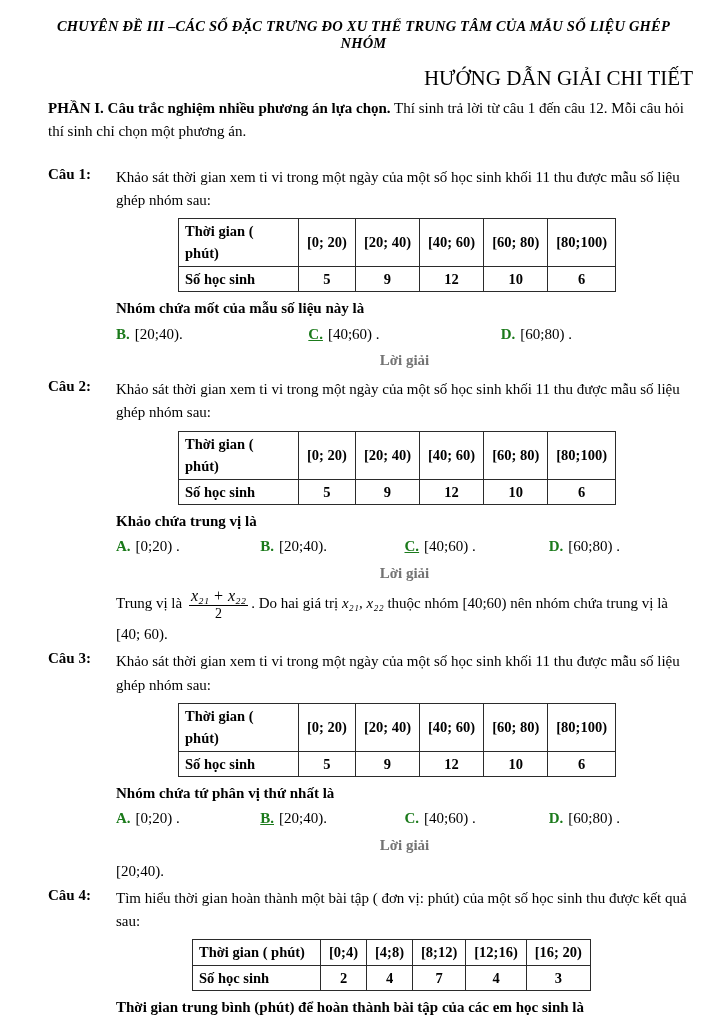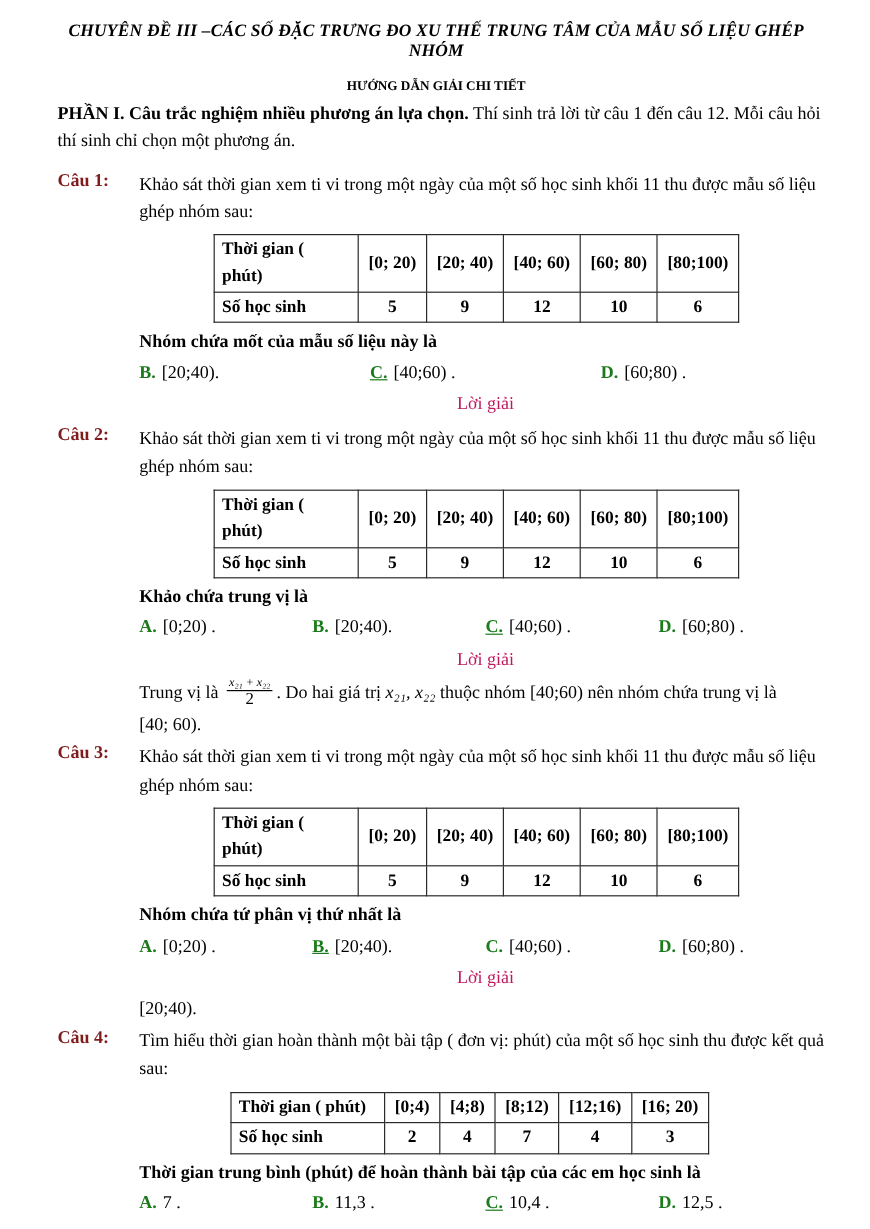--- a/index.html
+++ b/index.html
@@ -6,55 +6,55 @@
   html,body { background:#ffffff; }
   body {
     width:725px; height:1024px;
     font-family:"Liberation Serif", serif;
     font-size:15px; color:#000;
     overflow:hidden;
   }
   .doc {
     width:725px; height:1024px;
     padding:18px 32px 22px 34px;
-    display:flex; flex-direction:column;
+    display:flex; flex-direction:column;align-items:flex-end;
   }
   .doc-header {
     text-align:center; font-weight:bold; font-style:italic;
     font-size:14.5px; letter-spacing:.2px; margin-bottom:14px;
   }
-  .doc-title { text-align:center; font-weight:bold; font-size:11px; margin-bottom:6px; }
-  .part-line { margin:0 0 8px 14px; line-height:1.55; }
+  .doc-title { text-align:center; font-weight:normal; font-size:21px; margin-bottom:6px; }
+  .part-line { margin:0 0 18px 14px; line-height:1.55; }
   .part-line .lead { font-weight:bold; }
   .q-block { display:grid; grid-template-columns:66px 1fr; column-gap:2px; margin-left:14px; margin-top:4px; }
-  .q-label { color:#7f1d1d; font-weight:bold; white-space:nowrap; }
+  .q-label { color:#000000; font-weight:bold; white-space:nowrap; }
   .q-body { line-height:1.55; }
   .q-intro { line-height:1.55; }
   table.freq {
     border-collapse:collapse; margin:6px 0 5px 62px;
     font-size:14.5px;
   }
   table.freq td {
     border:1.6px solid #2b2b2b; padding:1px 8px; text-align:center;
     height:24px;
     font-weight:bold;
   }
   table.freq td.rowhead { text-align:left; width:120px; padding-left:6px; }
   table.freq.small { margin-left:76px; }
   table.freq.small td.rowhead { width:128px; }
   .q-question { line-height:1.55;font-weight:bold; }
   .opts { display:flex; margin:2px 0 1px 0; }
   .opt { flex:1 1 0; white-space:nowrap; }
   .ans { color:#1b7a1b; font-weight:bold; margin-right:5px; }
   .ans.u { text-decoration:underline; }
-  .solution-head { text-align:center; color:#be185d; font-weight:normal; margin:3px 0 2px 0; }
+  .solution-head { text-align:center; color:#737373; font-weight:bold; margin:3px 0 2px 0; }
   .sol-line { line-height:1.6; }
   .mvar { font-style:italic; }
   .frac { display:inline-block; vertical-align:middle; text-align:center; padding:0 3px; line-height:1.15; }
-  .frac .num { display:block; font-style:italic; font-size:10px; padding:0 2px; }
+  .frac .num { display:block; font-style:italic; font-size:16px; padding:0 2px; }
   .frac .den { display:block; border-top:1.2px solid #000; font-size:14px; }
   .spacer { flex:1 1 auto; }
 </style>
 </head>
 <body>
 
 <div class="doc">
 
   <div class="doc-header">CHUYÊN ĐỀ III –CÁC SỐ ĐẶC TRƯNG ĐO XU THẾ TRUNG TÂM CỦA MẪU SỐ LIỆU GHÉP NHÓM</div>
 

